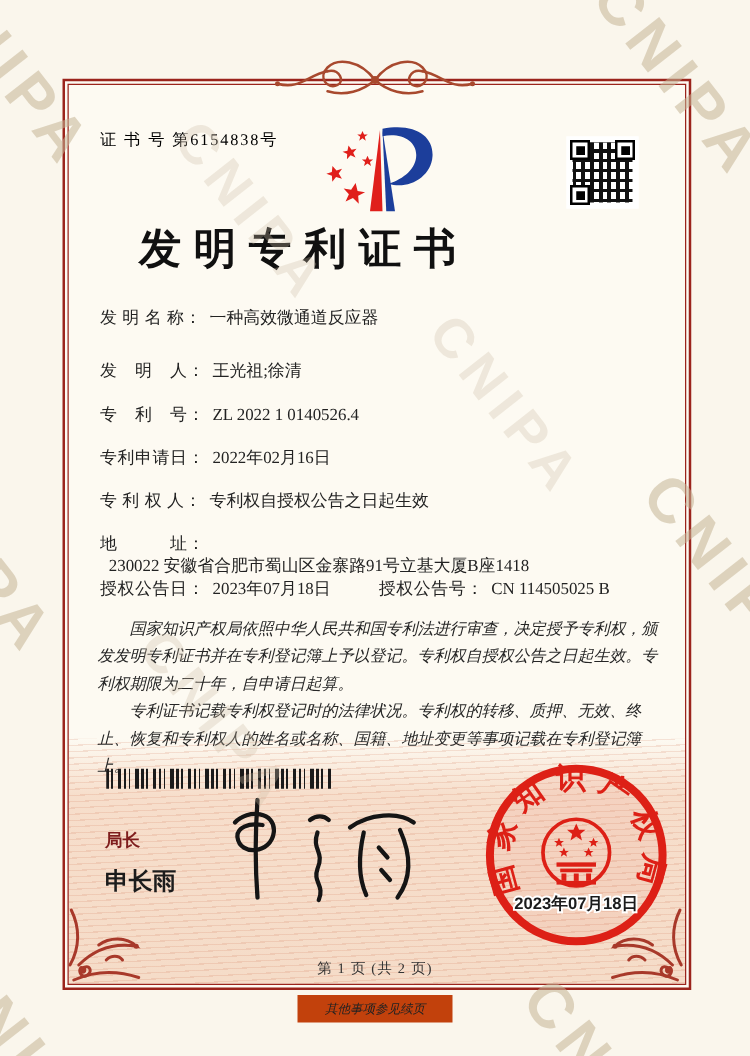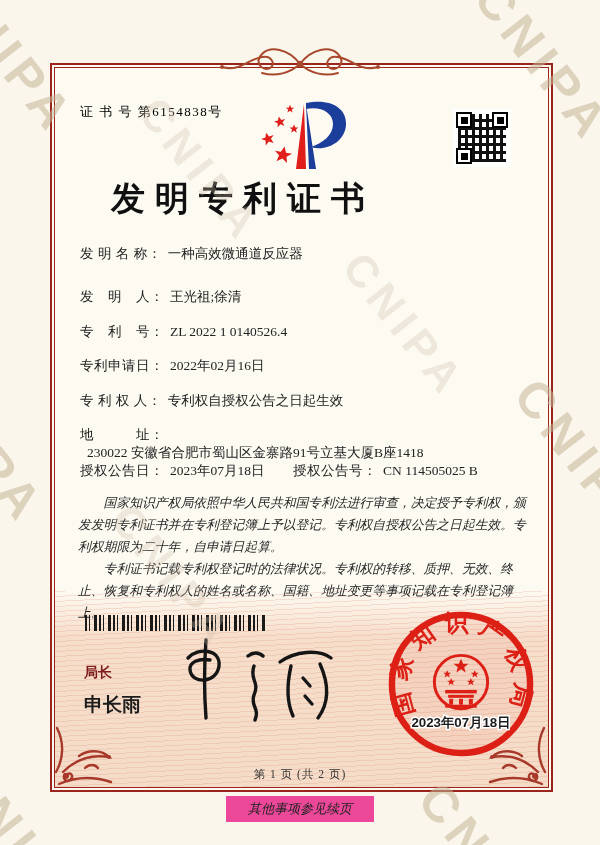--- a/index.html
+++ b/index.html
@@ -60,21 +60,21 @@
   .field-row .lab{letter-spacing:0.5px;text-align:center;}
   .field-row .val{margin-left:6px;}
   .row-name{top:245px;}
   .row-inventors{top:288px;}
   .row-patno{top:323px;}
   .row-filing{top:357px;}
   .row-patentee{top:392px;}
   .row-address{top:426px;width:458px;}
   .row-address .val{display:inline-block;vertical-align:top;width:368px;margin-left:7px;}
   .row-grant{top:462px;width:470px;}
-  .grant-no-pair{position:absolute;left:213px;top:0;white-space:nowrap;}
+  .grant-no-pair{position:absolute;left:223px;top:0;white-space:nowrap;}
   
   .body-text{
     position:absolute;left:78px;top:492px;width:452px;z-index:4;
     font-size:12.8px;line-height:1.72;font-style:italic;color:#262626;
   }
   .body-text p{margin:0;text-indent:2em;}
   
   .barcode{
     position:absolute;left:85px;top:615px;width:180px;height:16px;z-index:4;
     background:repeating-linear-gradient(90deg,#1a1a1a 0 2px,rgba(0,0,0,0) 2px 4px,#1a1a1a 4px 5px,rgba(0,0,0,0) 5px 9px,#1a1a1a 9px 12px,rgba(0,0,0,0) 12px 14px);
@@ -82,21 +82,21 @@
   .sig-title{position:absolute;left:84px;top:664px;font-size:14px;font-weight:bold;z-index:4;
     font-family:"Liberation Sans","DejaVu Sans",sans-serif;color:#7f1d1d;}
   .sig-name{position:absolute;left:84px;top:692px;font-size:19px;font-weight:bold;z-index:4;
     font-family:"Liberation Sans","DejaVu Sans",sans-serif;color:#1c1c1c;}
   .sig-hand{position:absolute;left:168px;top:628px;z-index:4;}
   .seal{position:absolute;left:386px;top:609px;z-index:5;}
   
   .page-number{position:absolute;left:0;top:767px;width:600px;text-align:center;font-size:11.5px;color:#333;z-index:4;letter-spacing:1px;}
   .footer-note{
     position:absolute;left:50%;top:796px;transform:translateX(-50%);
-    background:#ec4899;padding:4px 22px;font-size:13px;font-style:italic;color:#222;z-index:4;
+    background:#c2410c;padding:4px 22px;font-size:10px;font-style:italic;color:#222;z-index:4;
     white-space:nowrap;
   }
 </style>
 </head>
 <body>
 
 <span class="wm strong" style="left:-28px;top:-38px;">CNIPA</span>
 <span class="wm faint" style="left:168px;top:88px;">CNIPA</span>
 <span class="wm strong" style="left:508px;top:-30px;">CNIPA</span>
 <span class="wm faint" style="left:372px;top:243px;">CNIPA</span>

